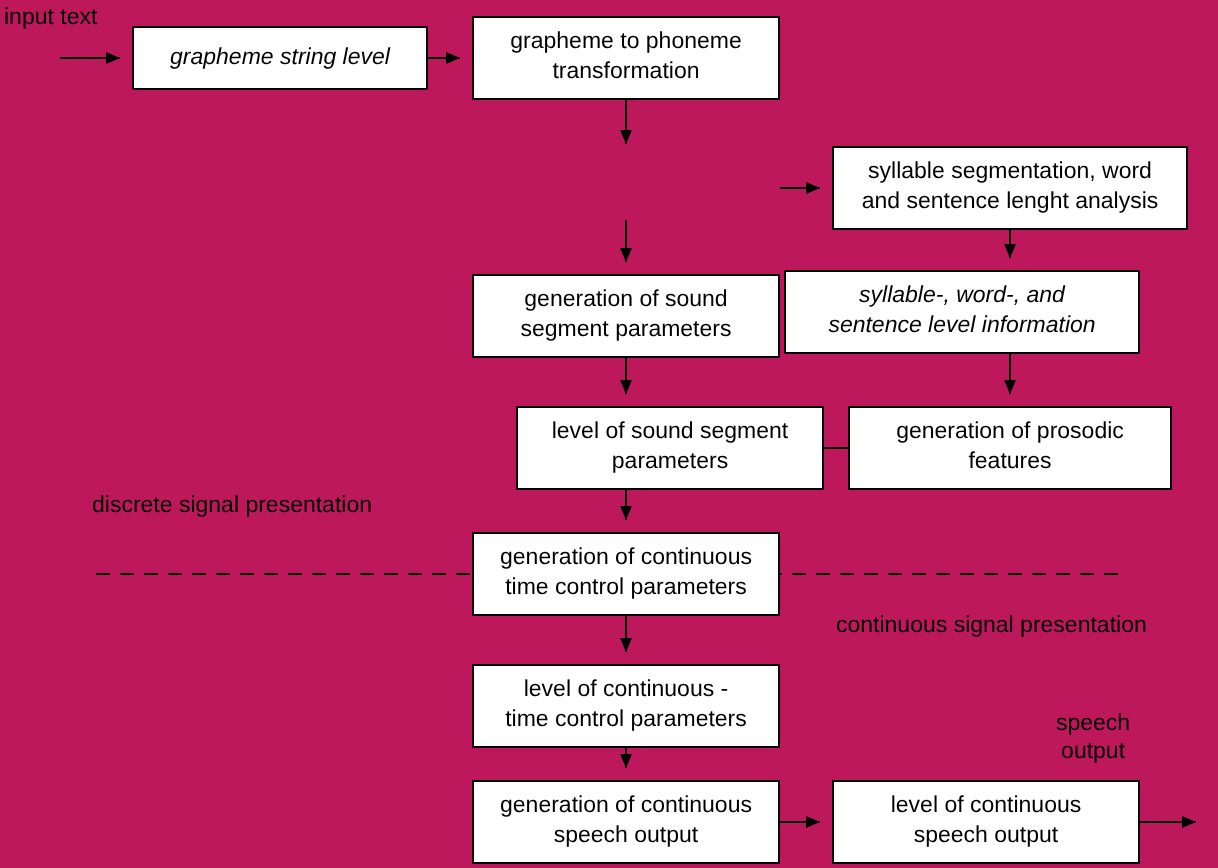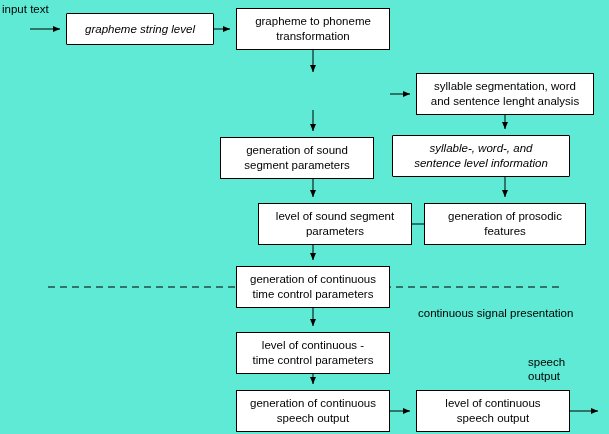--- a/index.html
+++ b/index.html
@@ -4,21 +4,21 @@
 <style>
   html, body {
     margin: 0;
     padding: 0;
     background: #ffffff;
   }
   #canvas {
     position: relative;
     width: 609px;
     height: 434px;
-    background: #5eead4;
+    background: #be185d;
     font-family: "Liberation Sans", sans-serif;
     overflow: hidden;
   }
   .box {
     position: absolute;
     box-sizing: border-box;
     border: 1px solid #000000;
     background: #ffffff;
     display: flex;
     align-items: center;
@@ -35,21 +35,21 @@
   }
   .label {
     position: absolute;
     font-size: 11.5px;
     line-height: 14px;
     color: #000000;
     text-align: left;
     white-space: pre;
   }
   .label.center {
-    text-align: left;
+    text-align: center;
   }
   svg.lines {
     position: absolute;
     left: 0;
     top: 0;
     width: 609px;
     height: 434px;
     pointer-events: none;
   }
 </style>
@@ -92,30 +92,31 @@
 
       <line x1="390" y1="411" x2="410" y2="411" marker-end="url(#arrow)"></line>
 
       <line x1="570" y1="411" x2="598" y2="411" marker-end="url(#arrow)"></line>
 
       <line x1="48" y1="287" x2="560" y2="287" stroke-dasharray="7,5"></line>
     </g>
   </svg>
 
   <div class="label" style="left:2px; top:2px;">input text</div>
+  <div class="label" style="left:46px; top:246px;">discrete signal presentation</div>
   <div class="label" style="left:418px; top:306px;">continuous signal presentation</div>
   <div class="label center" style="left:528px; top:355px;">speech
 output</div>
 
   <div class="box rounded" style="left:66px; top:13px; width:148px; height:32px;">grapheme string level</div>
   <div class="box" style="left:236px; top:8px; width:154px; height:42px; white-space:pre-line;">grapheme to phoneme
 transformation</div>
   <div class="box" style="left:416px; top:73px; width:178px; height:42px; white-space:pre-line;">syllable segmentation, word
 and sentence lenght analysis</div>
-  <div class="box" style="left:220px; top:137px; width:154px; height:42px; white-space:pre-line;">generation of sound
+  <div class="box" style="left:236px; top:137px; width:154px; height:42px; white-space:pre-line;">generation of sound
 segment parameters</div>
   <div class="box rounded" style="left:392px; top:135px; width:178px; height:42px; white-space:pre-line;">syllable-, word-, and
 sentence level information</div>
   <div class="box" style="left:236px; top:203px; width:154px; height:42px; white-space:pre-line;margin-left:22px;">level of sound segment
 parameters</div>
   <div class="box" style="left:424px; top:203px; width:162px; height:42px; white-space:pre-line;">generation of prosodic
 features</div>
   <div class="box" style="left:236px; top:266px; width:154px; height:42px; white-space:pre-line;">generation of continuous
 time control parameters</div>
   <div class="box" style="left:236px; top:332px; width:154px; height:42px; white-space:pre-line;">level of continuous -

